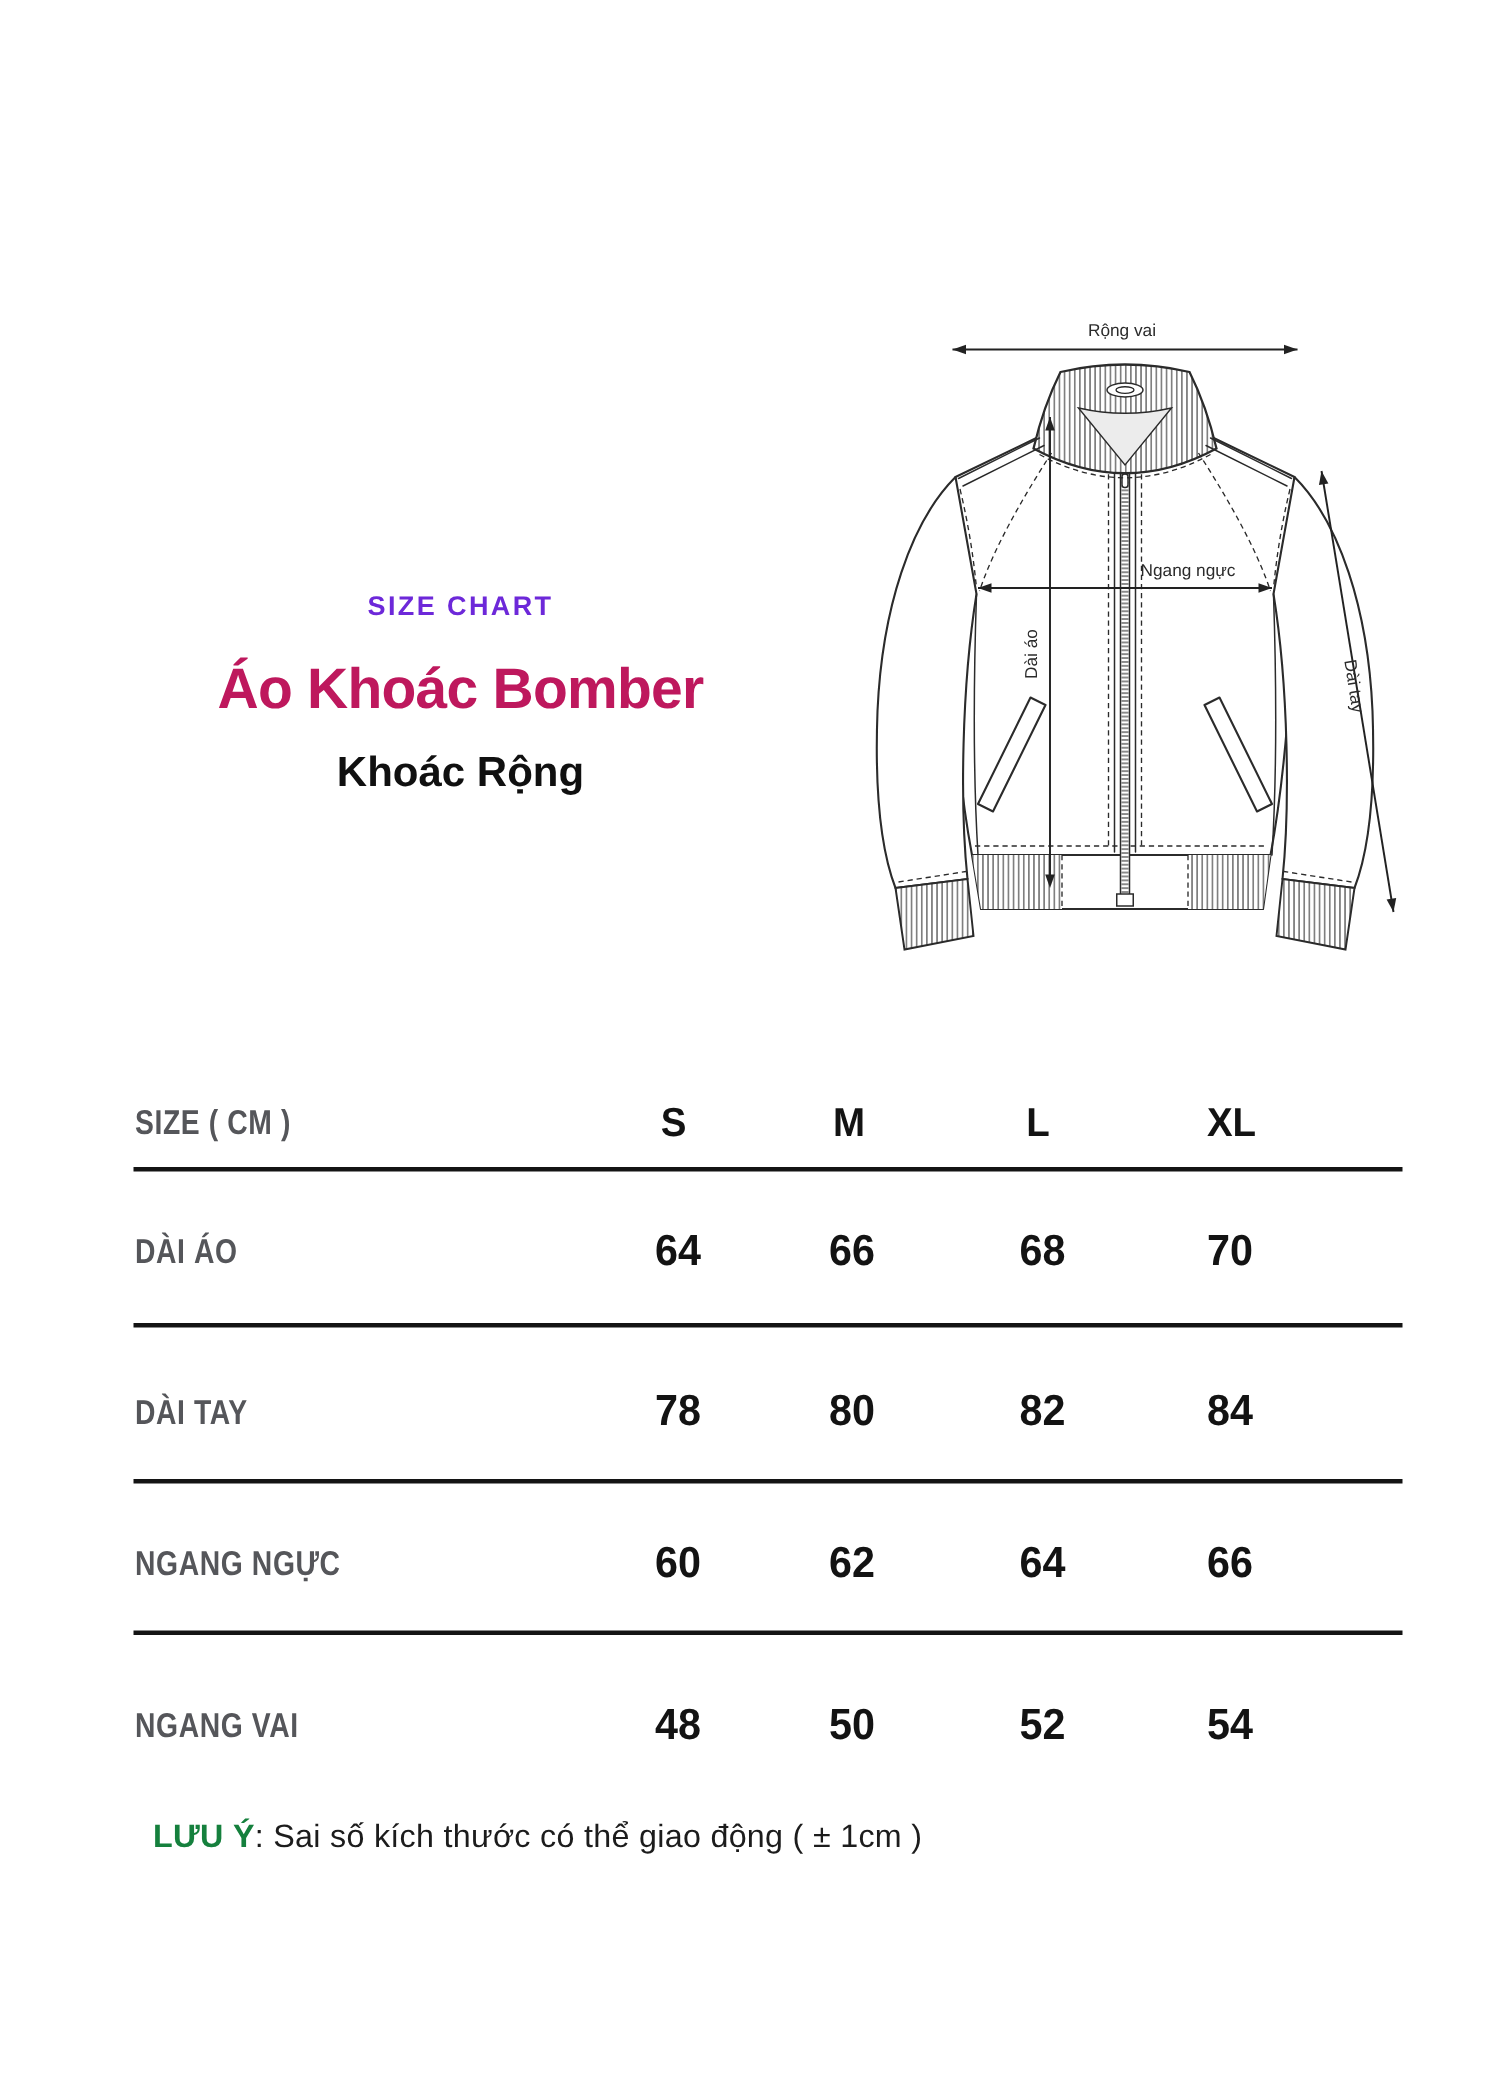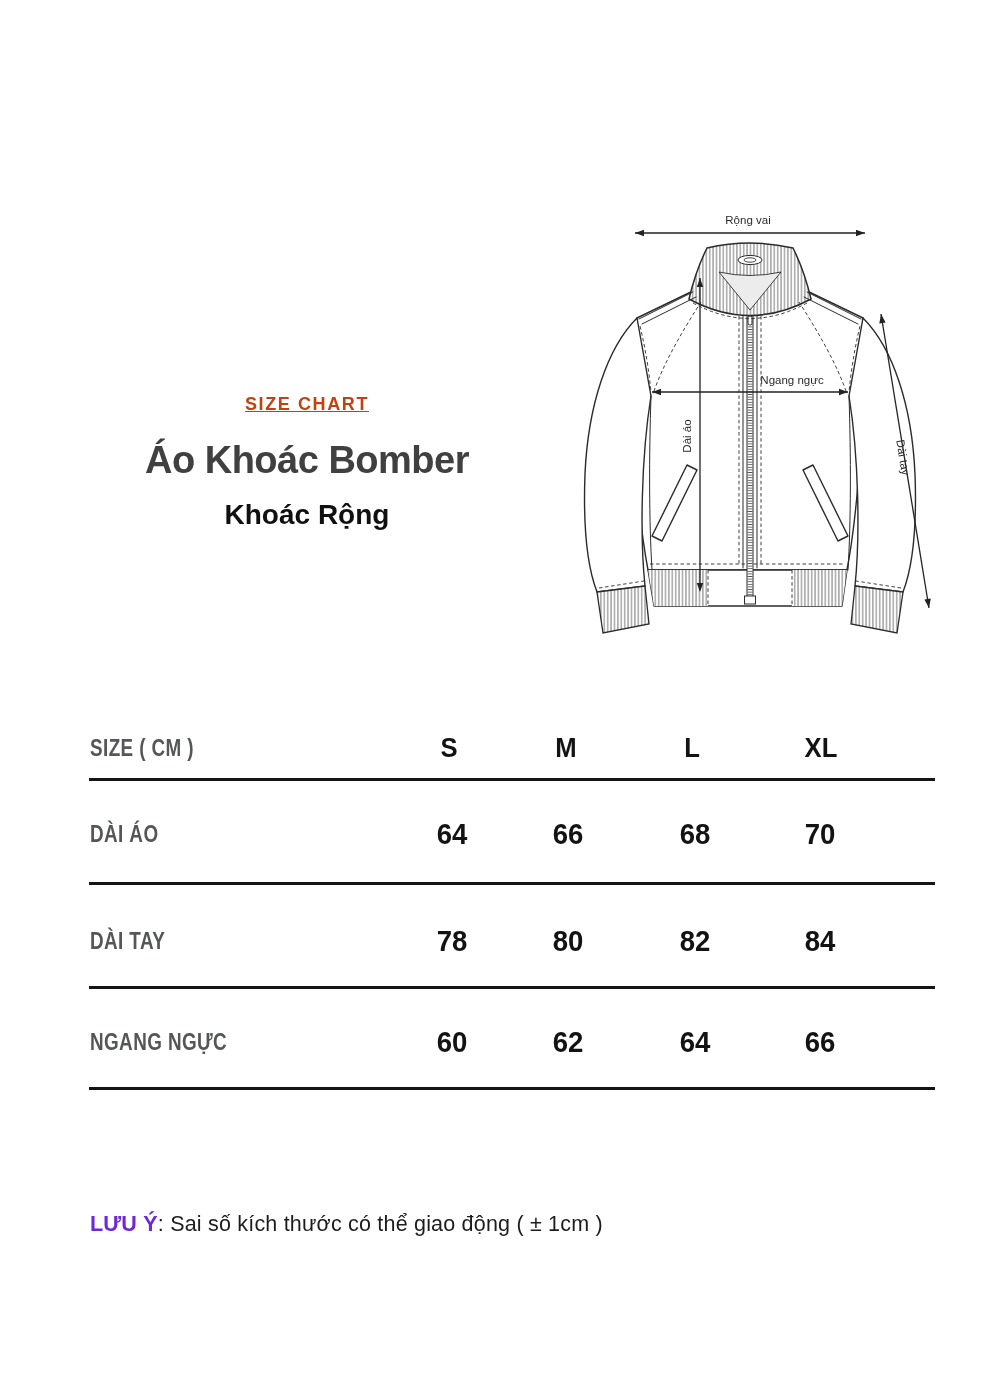--- a/index.html
+++ b/index.html
@@ -1,22 +1,22 @@
 <!DOCTYPE html>
 <html><head>
 <meta charset="utf-8">
 <style>
   html,body{margin:0;padding:0;background:#ffffff;}
   .canvas{position:relative;width:1000px;height:1400px;background:#ffffff;overflow:hidden;
           font-family:"Liberation Sans",sans-serif;color:#161616;}
 
   
   .header-block{position:absolute;left:87px;top:394px;width:440px;text-align:center;}
-  .eyebrow{font-size:18px;font-weight:bold;letter-spacing:1.6px;color:#c2410c;text-decoration:underline;}
-  .title{margin-top:24px;font-size:38px;font-weight:bold;color:#404040;letter-spacing:-0.5px;}
+  .eyebrow{font-size:18px;font-weight:bold;letter-spacing:1.6px;color:#6d28d9;}
+  .title{margin-top:24px;font-size:38px;font-weight:bold;color:#be185d;letter-spacing:-0.5px;}
   .subtitle{margin-top:17px;font-size:28px;font-weight:bold;color:#101010;letter-spacing:0;}
 
   
   .diagram{position:absolute;left:555px;top:206px;width:400px;height:440px;}
   .diagram svg{display:block;}
 
   
   .t-row{position:absolute;left:0;width:904px;height:40px;text-align:right;}
   .t-sizelabel{position:absolute;left:90px;top:0;line-height:40px;font-size:23px;font-weight:bold;
                color:#55565a;letter-spacing:0.5px;transform:scaleX(0.82);transform-origin:left center;white-space:nowrap;}
@@ -24,21 +24,21 @@
               transform:translateX(-50%) scaleX(0.95);white-space:nowrap;}
   .t-rowlabel{position:absolute;left:90px;top:0;line-height:40px;font-size:23px;font-weight:bold;
               color:#55565a;letter-spacing:0.5px;transform:scaleX(0.82);transform-origin:left center;white-space:nowrap;}
   .t-value{position:absolute;top:0;line-height:40px;font-size:29px;font-weight:bold;color:#131313;
            transform:translateX(-50%) scaleX(0.95);white-space:nowrap;}
   .t-rule{position:absolute;left:89px;width:846px;height:3px;background:#141414;}
 
   
   .note{position:absolute;left:90px;top:1204px;height:40px;line-height:40px;font-size:21.5px;color:#1c1c1c;
         letter-spacing:0.2px;white-space:nowrap;}
-  .note b{font-weight:bold;color:#6d28d9;}
+  .note b{font-weight:bold;color:#15803d;margin-left:12px;}
 
   
   .ol{fill:#ffffff;stroke:#2b2b2b;stroke-width:1.4;stroke-linejoin:round;stroke-linecap:round;}
   .ln{fill:none;stroke:#2b2b2b;stroke-width:1;stroke-linecap:round;}
   .dash{fill:none;stroke:#2b2b2b;stroke-width:0.9;stroke-dasharray:3.5 2.6;}
   .meas{stroke:#222222;stroke-width:1.3;fill:none;}
   .mhead{fill:#222222;stroke:none;}
   .mlbl{font-family:"Liberation Sans",sans-serif;font-size:11.5px;fill:#2b2b2b;}
 </style>
 </head>
@@ -164,18 +164,25 @@
 
   <div class="t-row" style="top:1022px">
     <span class="t-rowlabel">NGANG NGỰC</span>
     <span class="t-value" style="left:452px">60</span>
     <span class="t-value" style="left:568px">62</span>
     <span class="t-value" style="left:695px">64</span>
     <span class="t-value" style="left:820px">66</span>
   </div>
   <div class="t-rule" style="top:1087px"></div>
 
+  <div class="t-row" style="top:1130px">
+    <span class="t-rowlabel">NGANG VAI</span>
+    <span class="t-value" style="left:452px">48</span>
+    <span class="t-value" style="left:568px">50</span>
+    <span class="t-value" style="left:695px">52</span>
+    <span class="t-value" style="left:820px">54</span>
+  </div>
 
   <div class="note">
     <b>LƯU Ý</b><span>: Sai số kích thước có thể giao động ( ± 1cm )</span>
   </div>
 
 </div>
 
 </body></html>

